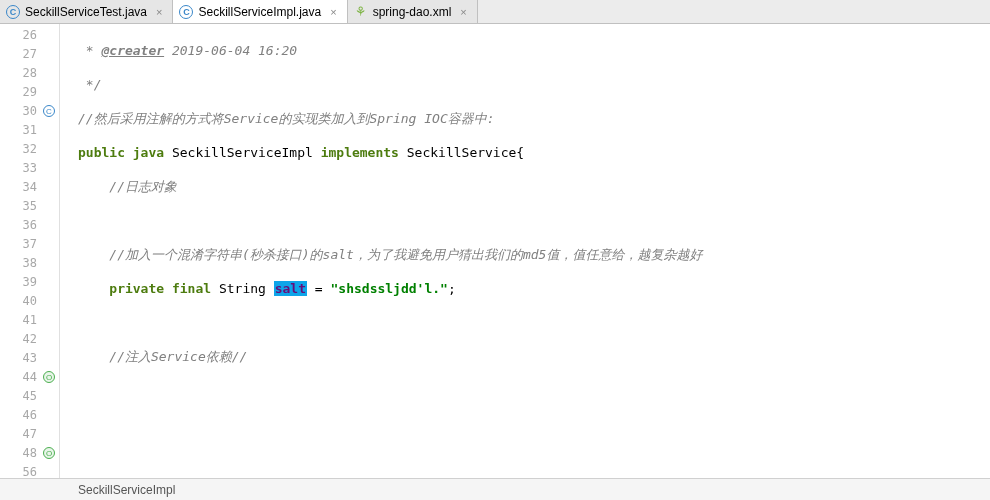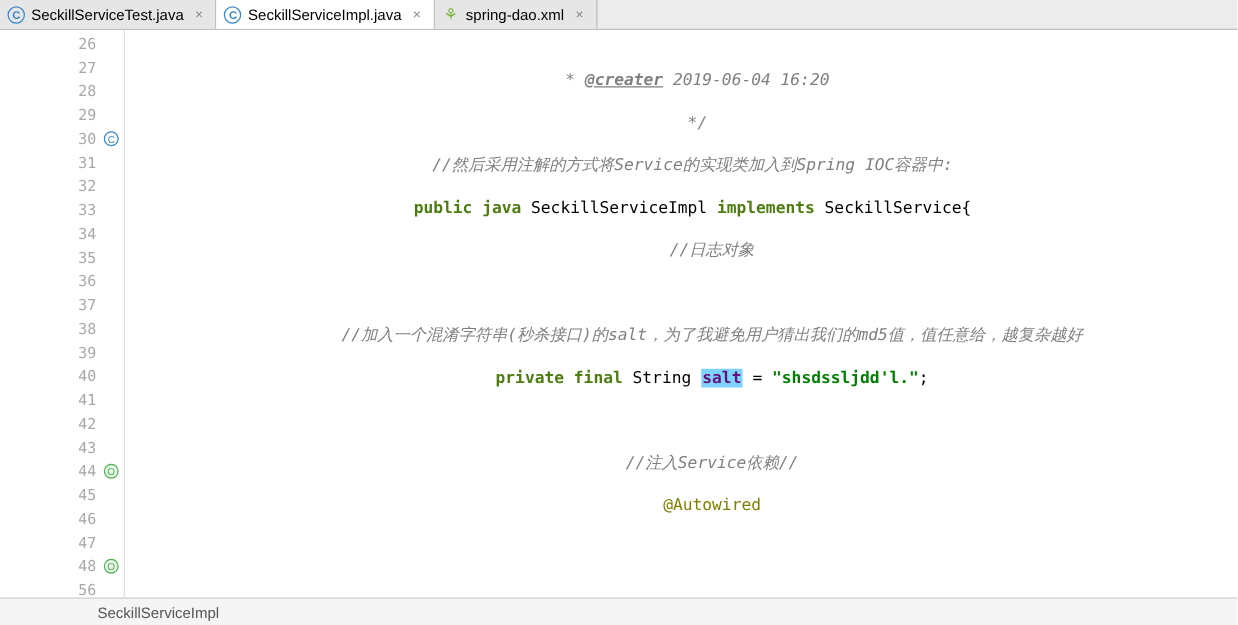--- a/index.html
+++ b/index.html
@@ -7,38 +7,38 @@
   .container { display: flex; flex-direction: column; width: 990px; height: 500px; }
 
   .tabs { display: flex; height: 24px; background: #ececec; border-bottom: 1px solid #c0c0c0; font-family: "Segoe UI", Arial, sans-serif; font-size: 12px; }
   .tab { display: flex; align-items: center; height: 100%; padding: 0 10px 0 6px; border-right: 1px solid #c0c0c0; cursor: pointer; gap: 5px; background: #e6e6e6; }
   .tab.active { background: #fff; }
   .tab .close { color: #888; font-size: 11px; margin-left: 4px; cursor: pointer; }
   .tab-icon { width: 14px; height: 14px; display: inline-flex; align-items: center; justify-content: center; }
   .tab-icon.c { border: 1px solid #3a87c9; color: #3a87c9; border-radius: 50%; font-size: 9px; font-weight: bold; font-family: Arial; }
   .tab-icon.s { color: #7cb342; font-size: 13px; }
 
-  .editor-area { display: flex; flex: 1; overflow: hidden; margin-left: 40px; }
+  .editor-area { display: flex; flex: 1; overflow: hidden; }
   .gutter { width: 60px; background: #fff; border-right: 1px solid #e0e0e0; text-align: right; color: #a8a8a8; font-size: 12px; padding-top: 2px; user-select: none; }
   .gutter .row { height: 19px; line-height: 19px; padding-right: 22px; position: relative; }
   .gutter .icon-c { position: absolute; right: 4px; top: 3px; width: 12px; height: 12px; border: 1px solid #3a87c9; border-radius: 50%; font-size: 8px; color: #3a87c9; display: flex; align-items: center; justify-content: center; font-family: Arial; }
   .gutter .icon-o { position: absolute; right: 4px; top: 3px; width: 12px; height: 12px; border: 1px solid #4caf50; border-radius: 50%; font-size: 8px; color: #4caf50; background: #e8f5e9; display: flex; align-items: center; justify-content: center; font-family: Arial; }
 
-  .code { flex: 1; padding-top: 16px; overflow: hidden; white-space: pre; text-align: center; }
+  .code { flex: 1; padding-top: 2px; overflow: hidden; white-space: pre; }
   .code .row { height: 19px; line-height: 19px; padding-left: 18px; }
 
   .kw { color: #4d7c0f; font-weight: bold; }
   .ann { color: #808000; }
   .str { color: #008000; font-weight: bold; }
   .cmt { color: #808080; font-style: italic; }
   .jdoc { color: #808080; font-style: italic; }
   .jtag { color: #808080; font-style: italic; font-weight: bold; text-decoration: underline; }
   .fld { color: #660e7a; font-weight: bold; }
   .stat { font-style: italic; }
-  .bg-y { background: #7dd3fc; padding: 0 1px; }
+  .bg-y { background: #0ea5e9; padding: 0 1px; }
 
   .breadcrumb { height: 22px; border-top: 1px solid #d0d0d0; background: #f5f5f5; font-family: "Segoe UI", Arial, sans-serif; font-size: 12px; color: #555; display: flex; align-items: center; padding-left: 78px; }
 </style>
 </head>
 <body>
 
 <div class="container">
   <div class="tabs">
     <div class="tab">
       <span class="tab-icon c">C</span>
@@ -90,21 +90,20 @@
 <div class="row"><span class="jdoc"> * </span><span class="jtag">@creater</span><span class="jdoc"> 2019-06-04 16:20</span></div>
 <div class="row"><span class="jdoc"> */</span></div>
 <div class="row"><span class="cmt">//然后采用注解的方式将Service的实现类加入到Spring IOC容器中:</span></div>
 <div class="row"><span class="kw">public</span> <span class="kw">java</span><span> SeckillServiceImpl </span><span class="kw">implements</span><span> SeckillService{</span></div>
 <div class="row">    <span class="cmt">//日志对象</span></div>
 <div class="row"></div>
 <div class="row">    <span class="cmt">//加入一个混淆字符串(秒杀接口)的salt，为了我避免用户猜出我们的md5值，值任意给，越复杂越好</span></div>
 <div class="row">    <span class="kw">private</span> <span class="kw">final</span><span> String </span><span class="fld bg-y">salt</span><span> = </span><span class="str">"shsdssljdd'l."</span><span>;</span></div>
 <div class="row"></div>
 <div class="row">    <span class="cmt">//注入Service依赖//</span></div>
-<div class="row">    <span class="ann">@Autowired</span></div>
 
 
 
 
 
 
 
 
 
 

